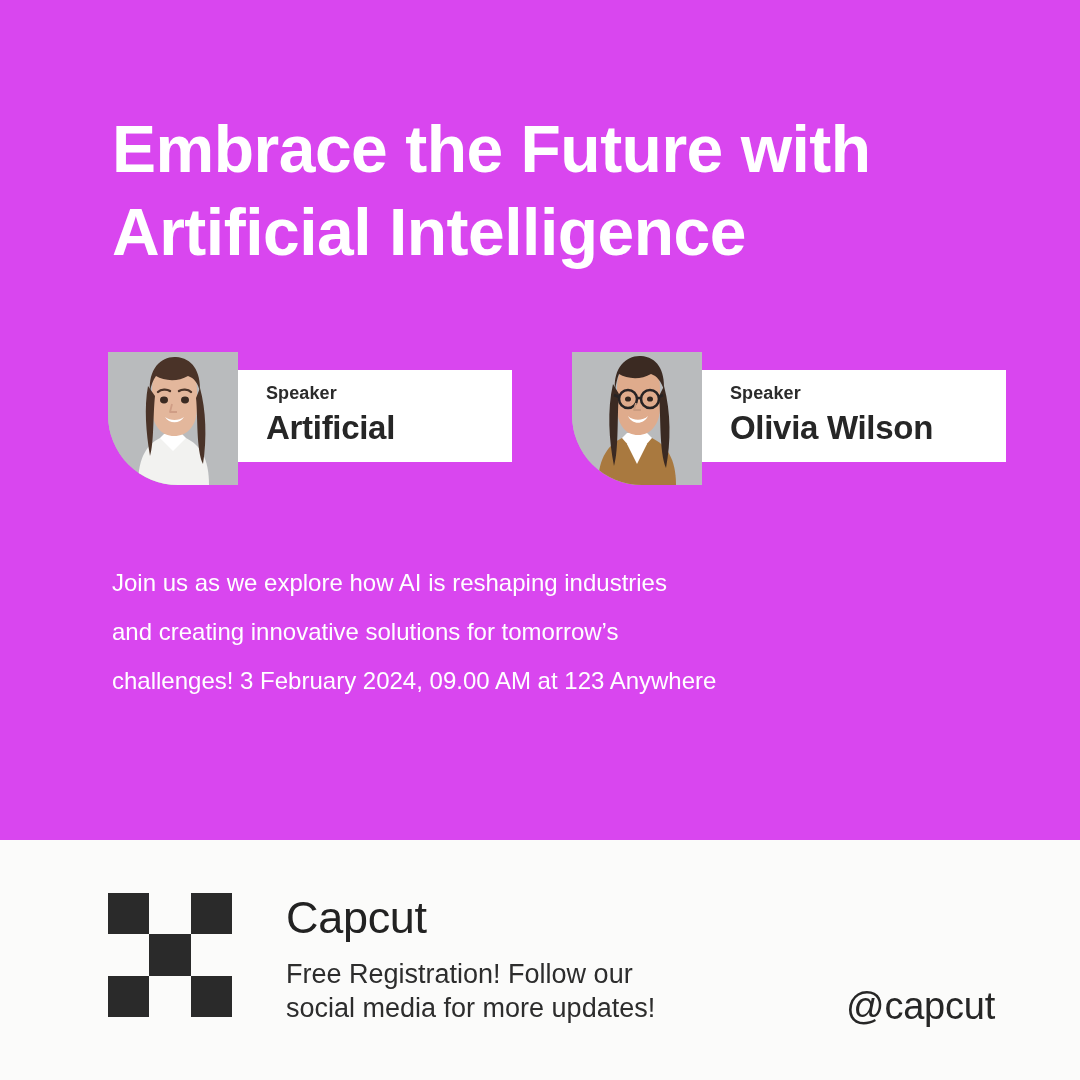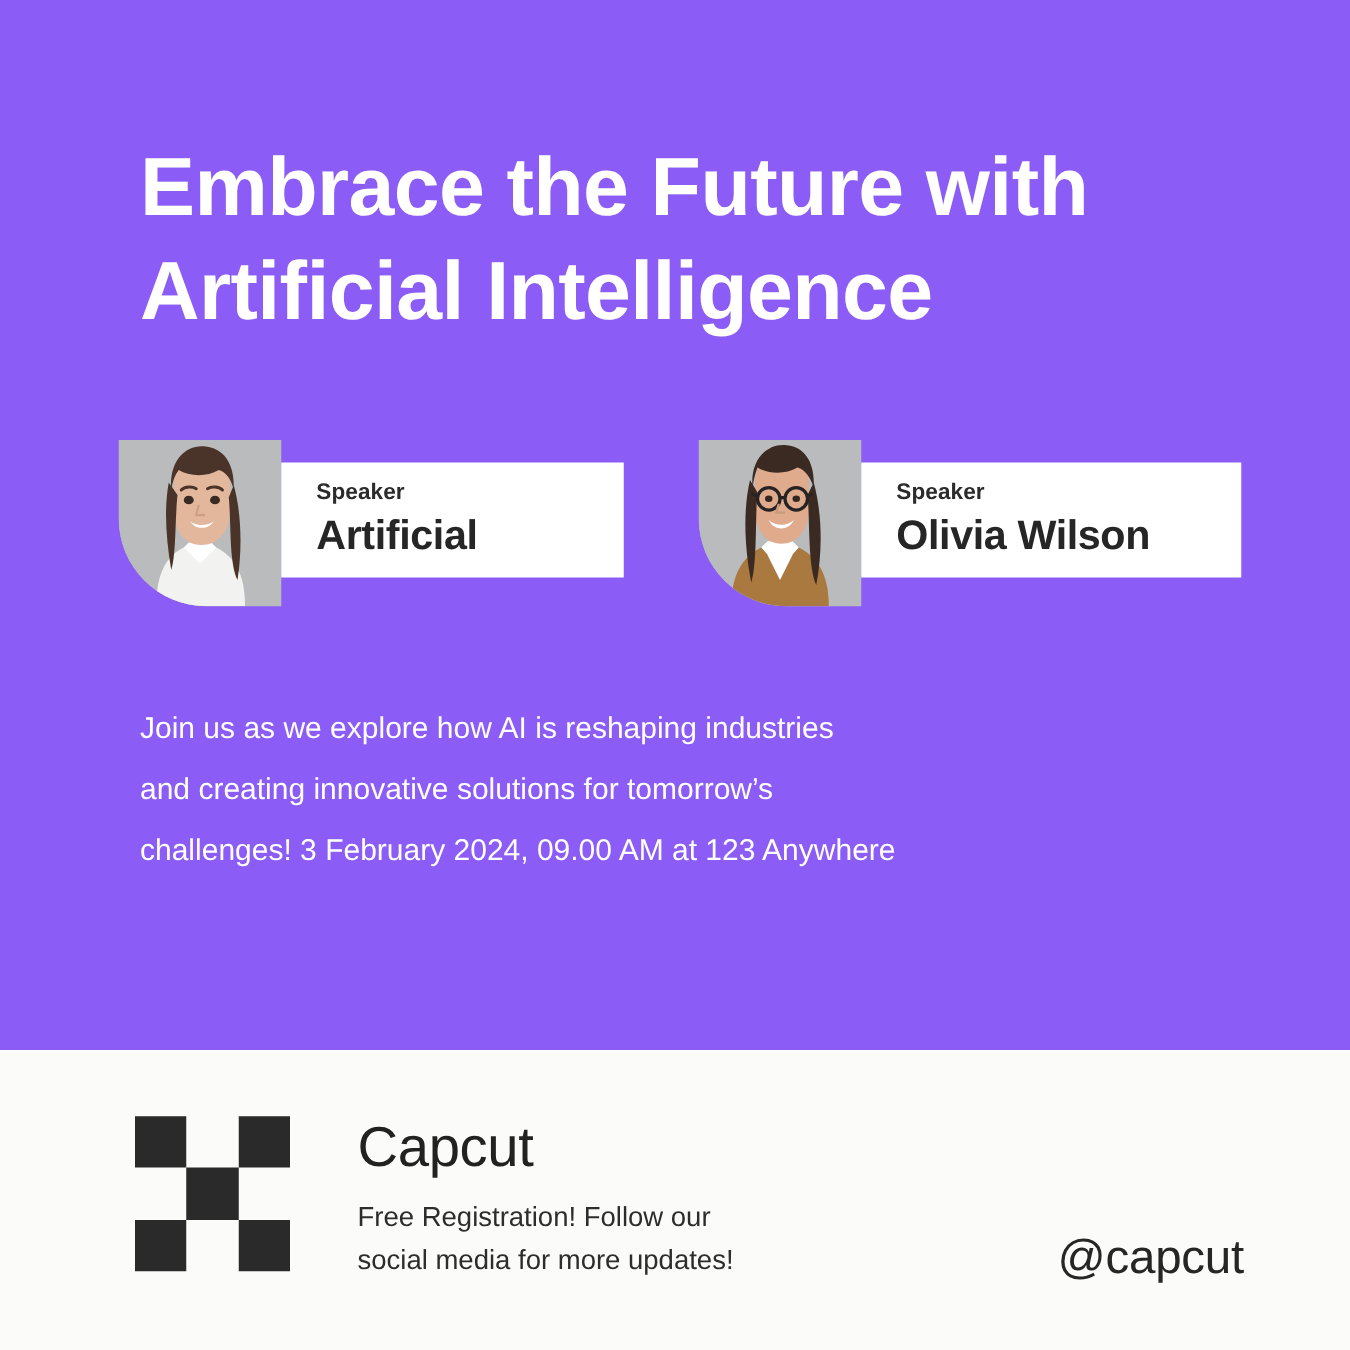--- a/index.html
+++ b/index.html
@@ -7,40 +7,40 @@
   html, body {
     width:1080px; height:1080px;
     background:#0d1b6b;
     font-family:"Liberation Sans", sans-serif;
     overflow:hidden;
   }
 
   .poster {
     position:relative;
     width:1080px; height:1080px;
-    background:#8b5cf6;
+    background:#d946ef;
   }
 
   
   .headline {
     position:absolute;
     left:112px; top:108px;
     width:880px;
     color:#ffffff;
     font-size:66px;
     font-weight:700;
     line-height:1.26;
     letter-spacing:-0.5px;
   }
   .headline .line { display:block; white-space:nowrap; }
 
   
   .speakers {
     position:absolute;
-    left:95px; top:352px;
+    left:108px; top:352px;
     width:866px; height:134px;
   }
   .speaker-card {
     position:absolute;
     top:0;
     width:404px; height:134px;
   }
   .speaker-card.one  { left:0px; }
   .speaker-card.two  { left:464px; }
 
@@ -120,21 +120,21 @@
   .brand-name {
     color:#222222;
     font-size:45px;
     font-weight:400;
     line-height:1.12;
     letter-spacing:-0.3px;
   }
   .brand-tagline {
     margin-top:14px;
     color:#2d2d2d;
-    font-size:22px;
+    font-size:27px;
     font-weight:500;
     line-height:34px;
   }
   .brand-tagline .line { display:block; white-space:nowrap; }
 
   .handle {
     position:absolute;
     left:846px; top:985px;
     color:#262626;
     font-size:38px;

